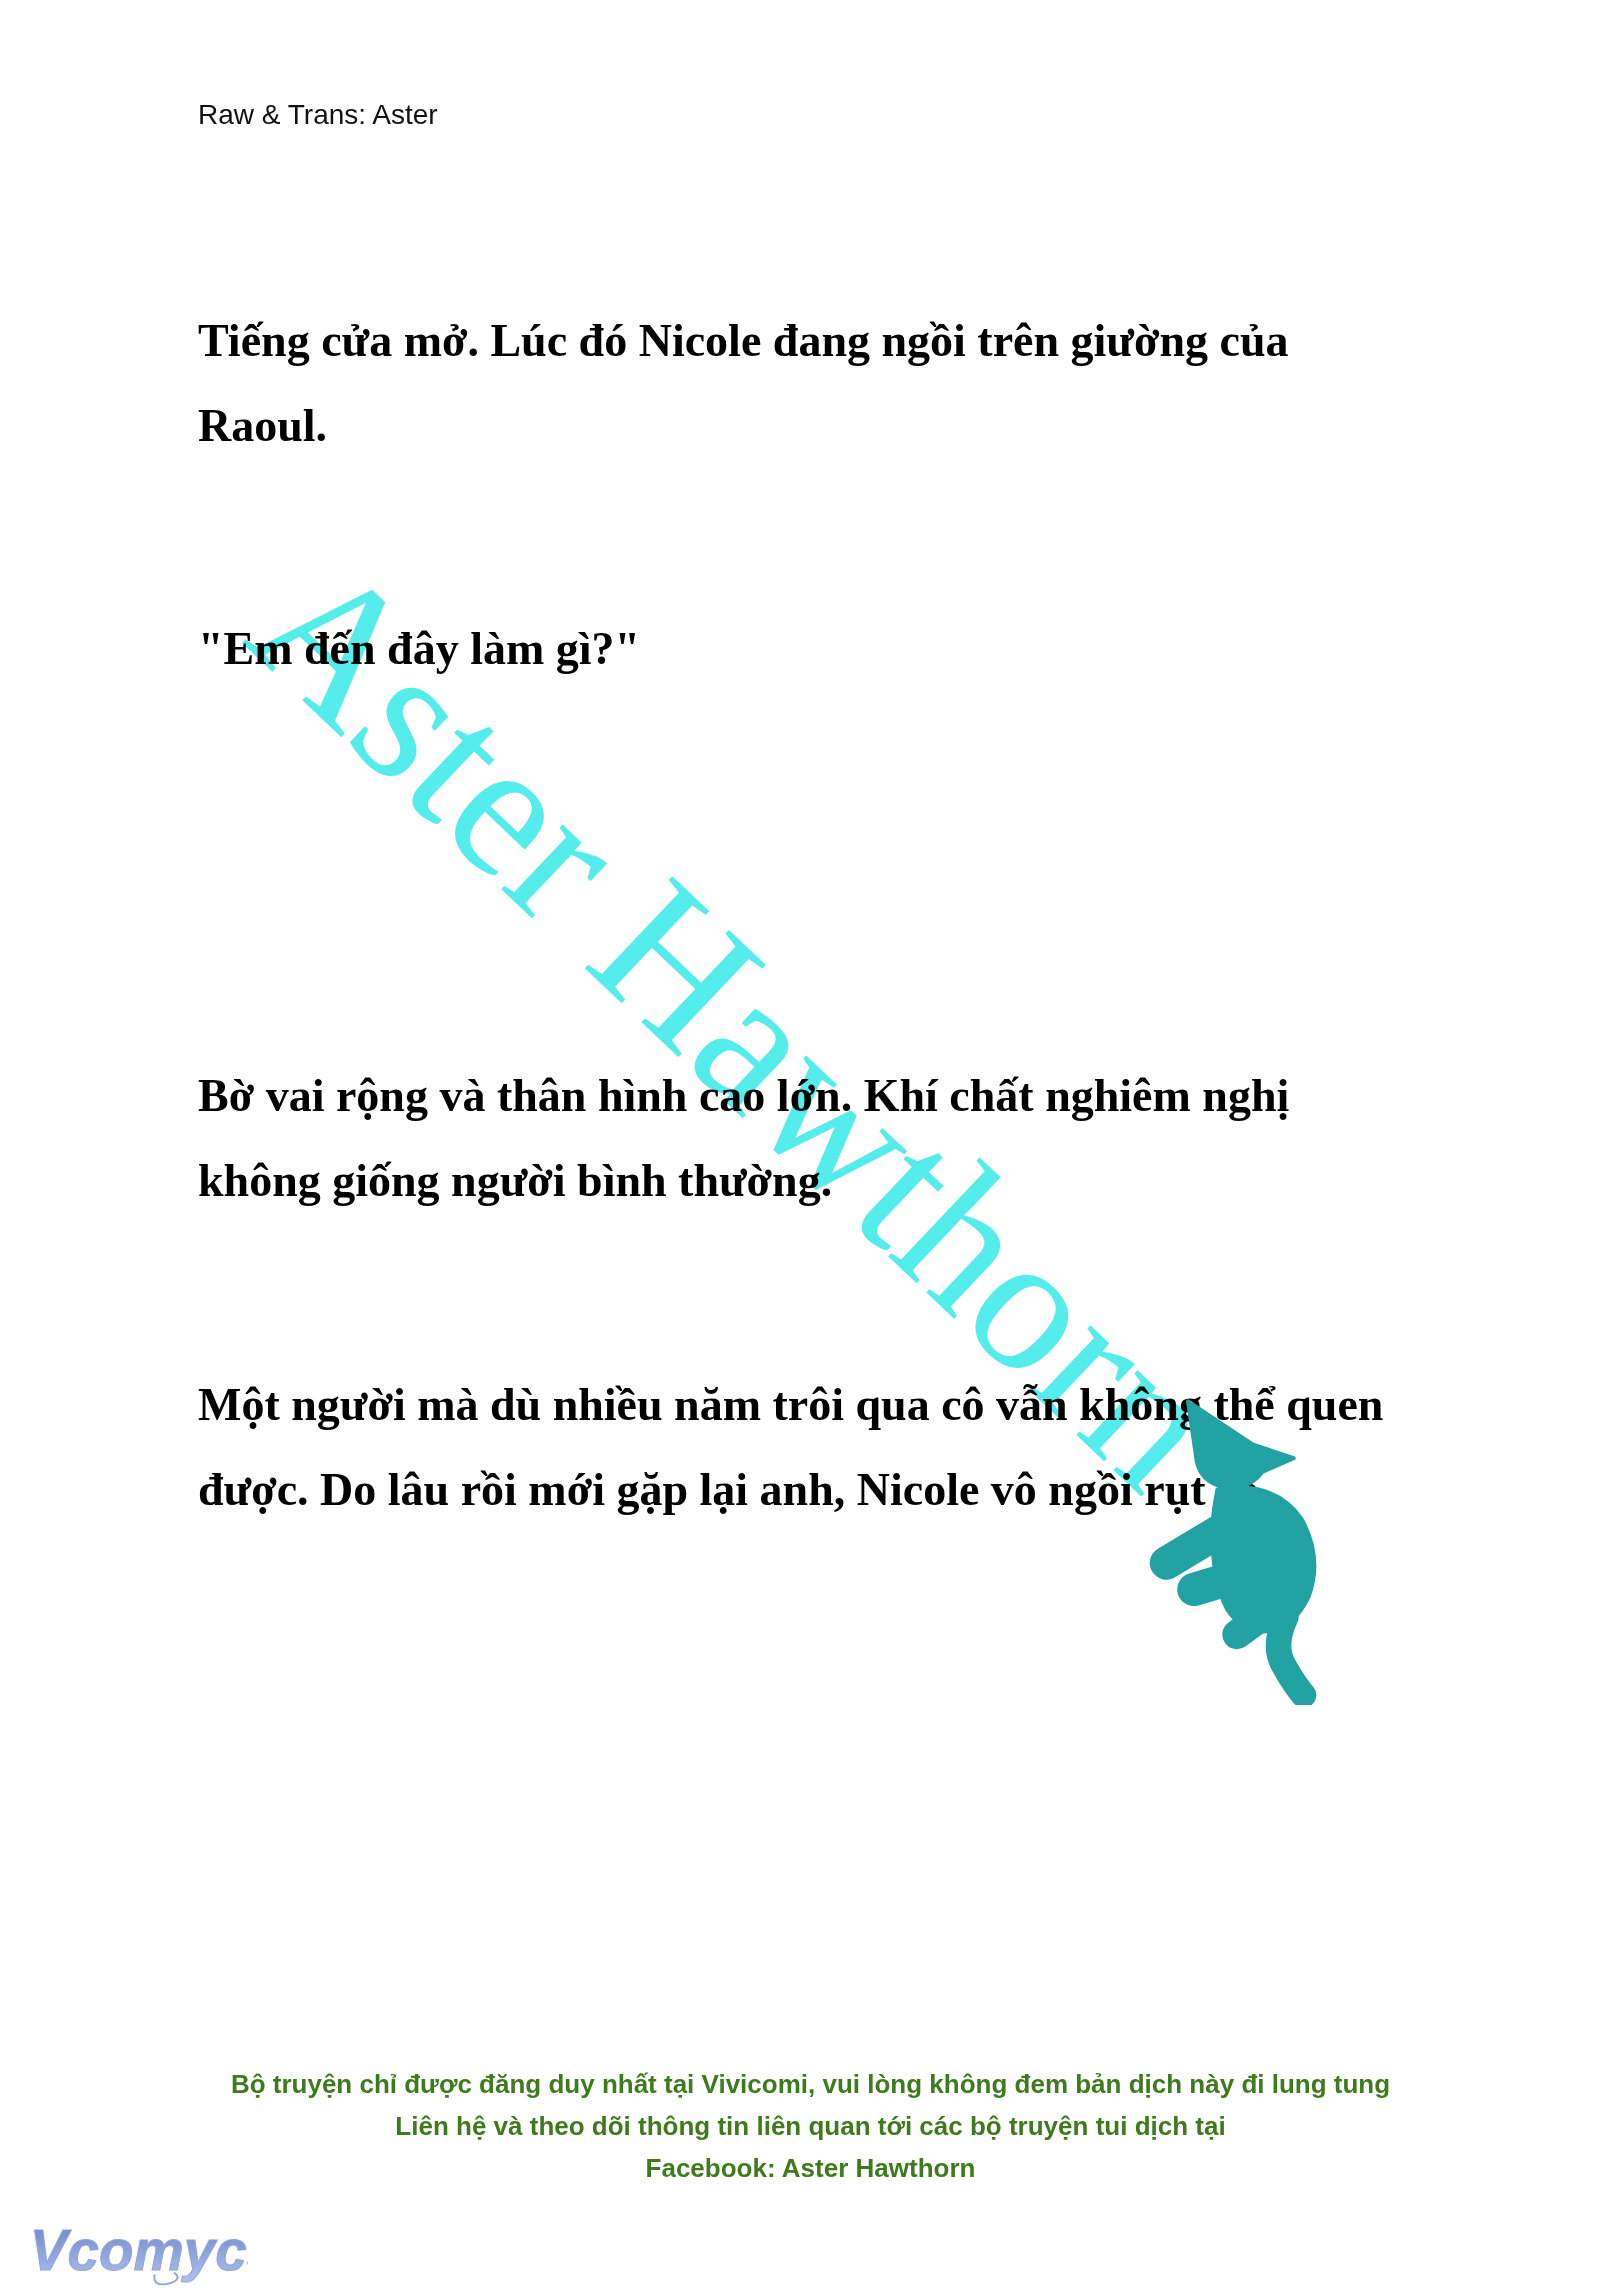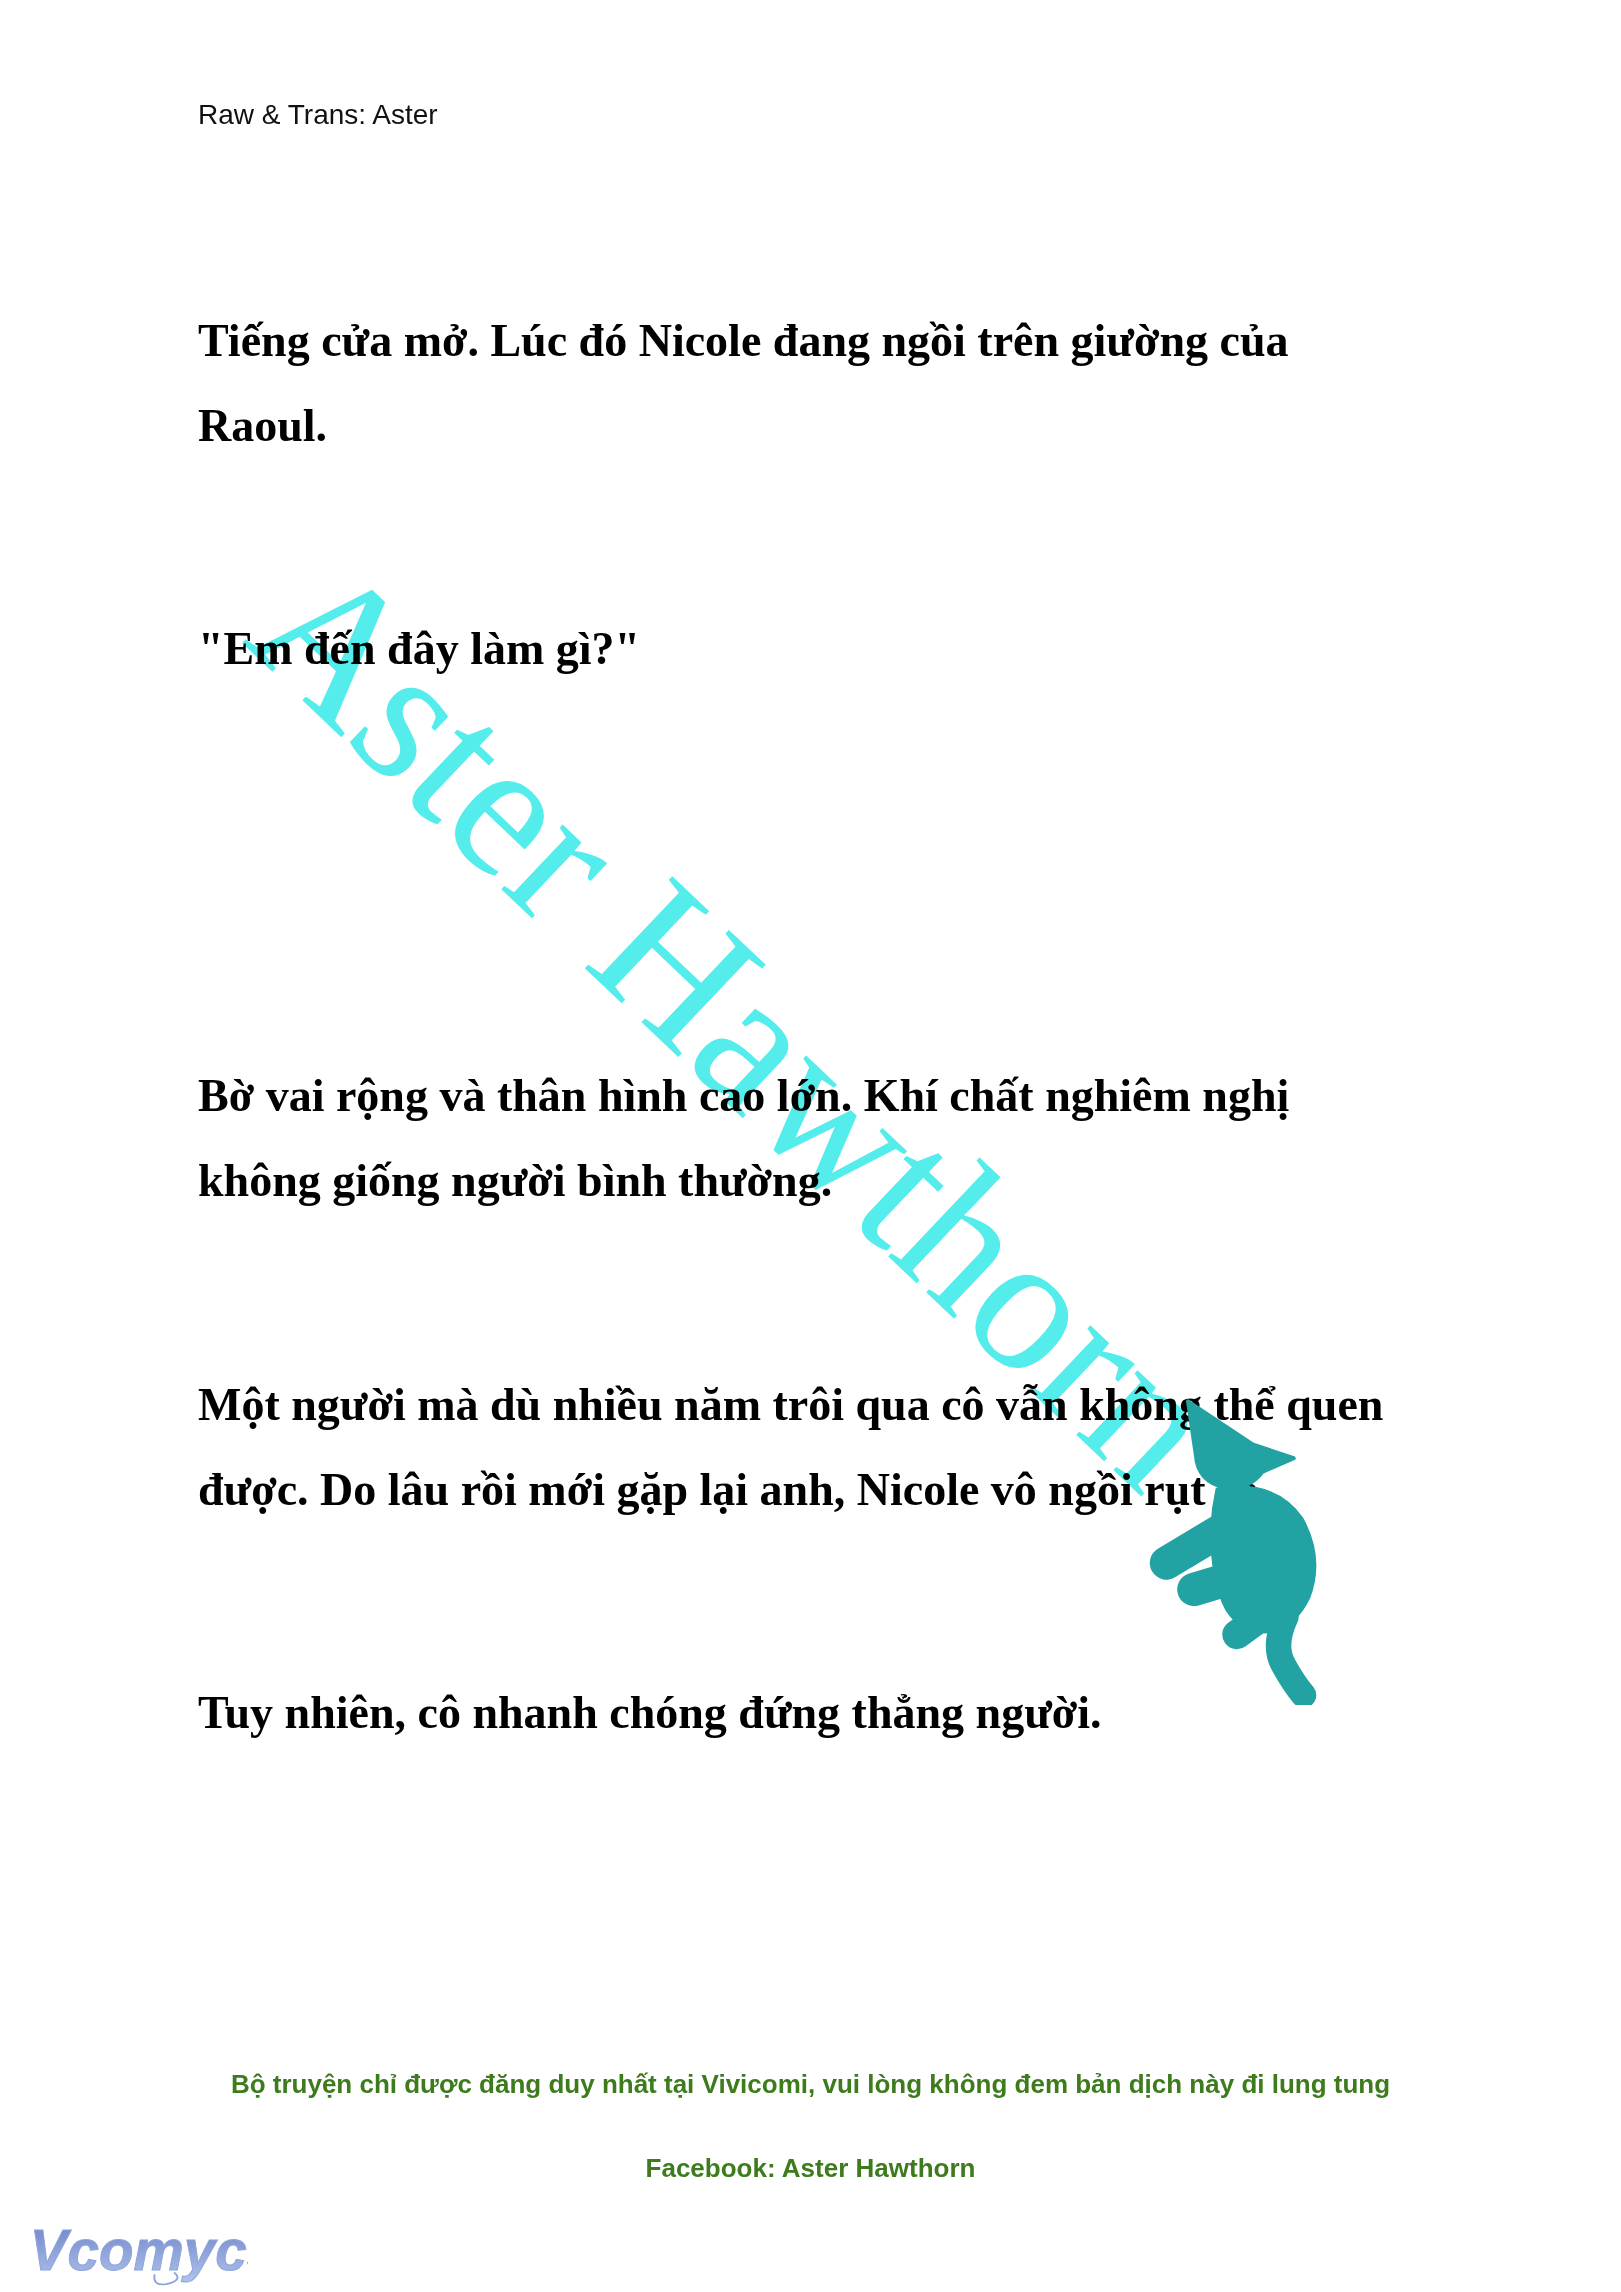--- a/index.html
+++ b/index.html
@@ -46,21 +46,20 @@
 
   <div class="header">Raw &amp; Trans: Aster</div>
 
   <div class="line" style="top:318px">Tiếng cửa mở. Lúc đó Nicole đang ngồi trên giường của</div>
   <div class="line" style="top:403px">Raoul.</div>
   <div class="line" style="top:626px">"Em đến đây làm gì?"</div>
   <div class="line" style="top:1073px">Bờ vai rộng và thân hình cao lớn. Khí chất nghiêm nghị</div>
   <div class="line" style="top:1158px">không giống người bình thường.</div>
   <div class="line" style="top:1382px">Một người mà dù nhiều năm trôi qua cô vẫn không thể quen</div>
   <div class="line" style="top:1467px">được. Do lâu rồi mới gặp lại anh, Nicole vô ngồi rụt rè.</div>
-  <div class="line" style="top:1690px">Tuy nhiên, cô nhanh chóng đứng thẳng người.</div>
 
   <div class="watermark">Aster Hawthorn</div>
 
   <svg class="cat" viewBox="0 0 220 340" xmlns="http://www.w3.org/2000/svg">
     <g fill="#22a2a2" stroke="#22a2a2" stroke-linecap="round" stroke-linejoin="round">
 
       <path d="M62 30 L70 85 Q72 112 100 118 Q125 120 138 102 L170 88 L128 74 Z" stroke-width="4"></path>
 
       <path d="M92 120 Q150 110 178 150 Q200 190 185 230 Q170 262 140 265 Q105 262 95 225 Q80 175 92 120 Z" stroke-width="4"></path>
 
@@ -68,20 +67,21 @@
 
       <path d="M125 205 L68 222" stroke-width="34" fill="none"></path>
 
       <path d="M150 240 L112 268" stroke-width="30" fill="none"></path>
 
       <path d="M162 250 Q148 280 160 300 Q170 318 180 330" stroke-width="26" fill="none"></path>
     </g>
   </svg>
 
   <div class="footer" style="top:2071px">Bộ truyện chỉ được đăng duy nhất tại Vivicomi, vui lòng không đem bản dịch này đi lung tung</div>
+  <div class="footer" style="top:2113px">Liên hệ và theo dõi thông tin liên quan tới các bộ truyện tui dịch tại</div>
   <div class="footer" style="top:2155px">Facebook: Aster Hawthorn</div>
 
   <svg class="logo" viewBox="0 0 225 80" xmlns="http://www.w3.org/2000/svg">
     <defs>
       <linearGradient id="lg" x1="0" y1="0" x2="0" y2="1">
         <stop offset="0" stop-color="#6c82c6"></stop>
         <stop offset="1" stop-color="#aec3ee"></stop>
       </linearGradient>
     </defs>
     <text x="2" y="62" font-family="'Liberation Sans', sans-serif" font-size="58" font-weight="bold" font-style="italic" fill="url(#lg)" stroke="#8fa4d8" stroke-width="1">Vcomycs</text>

